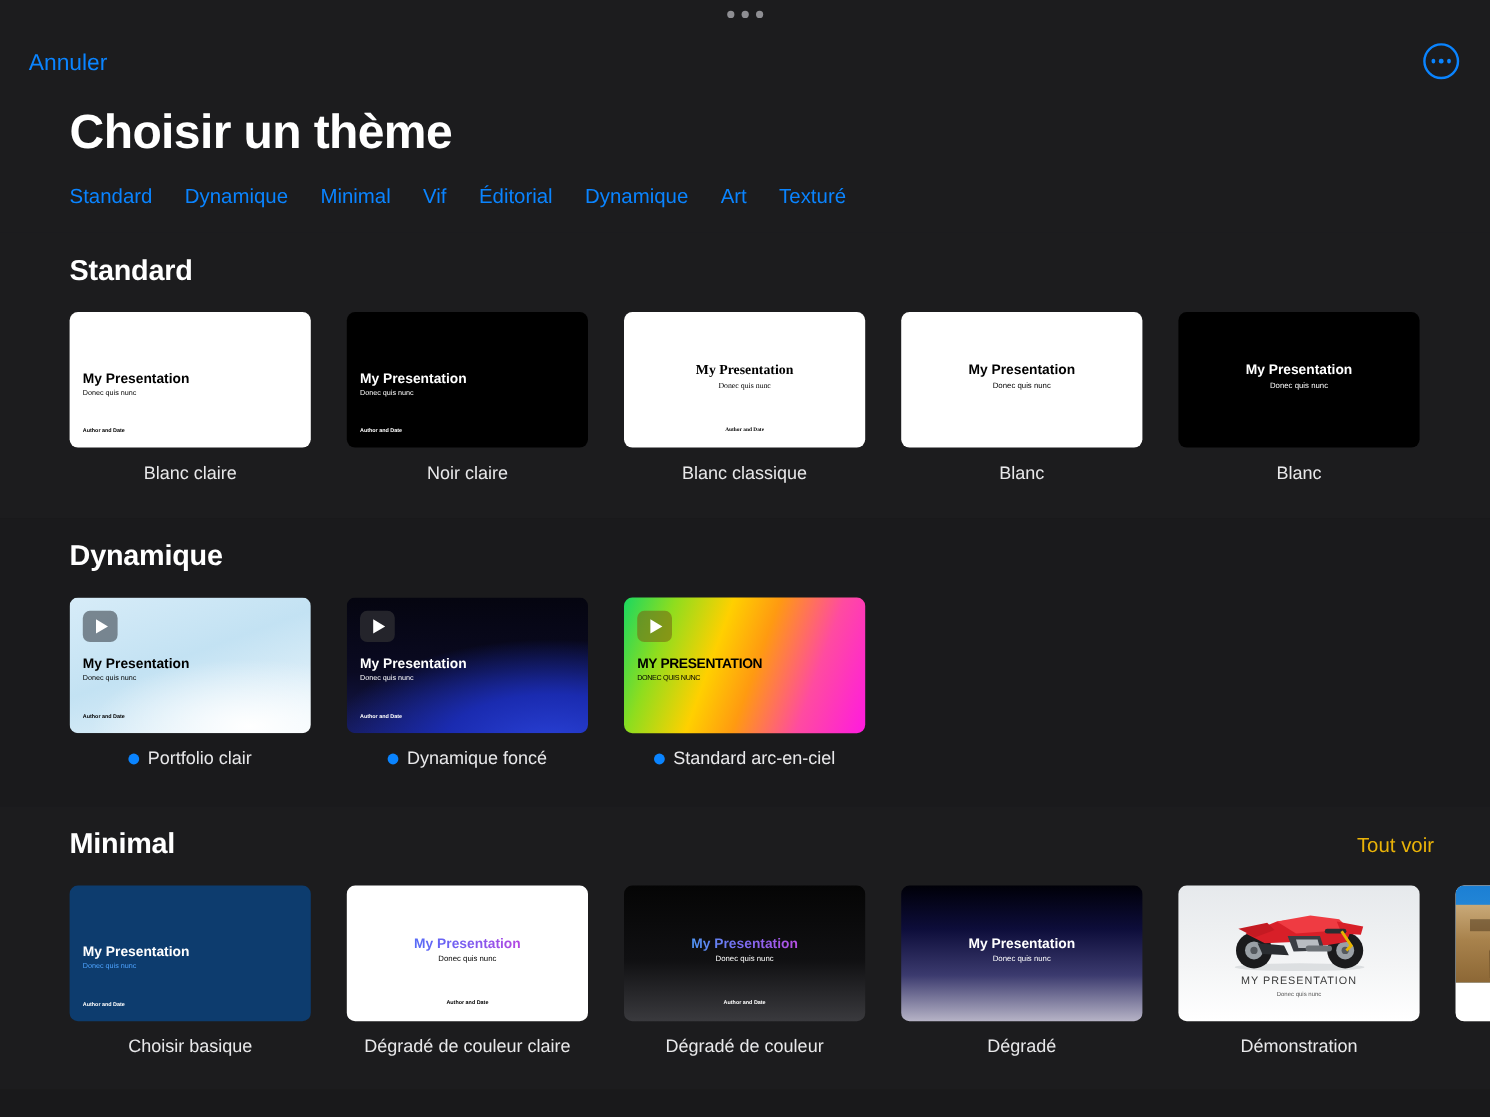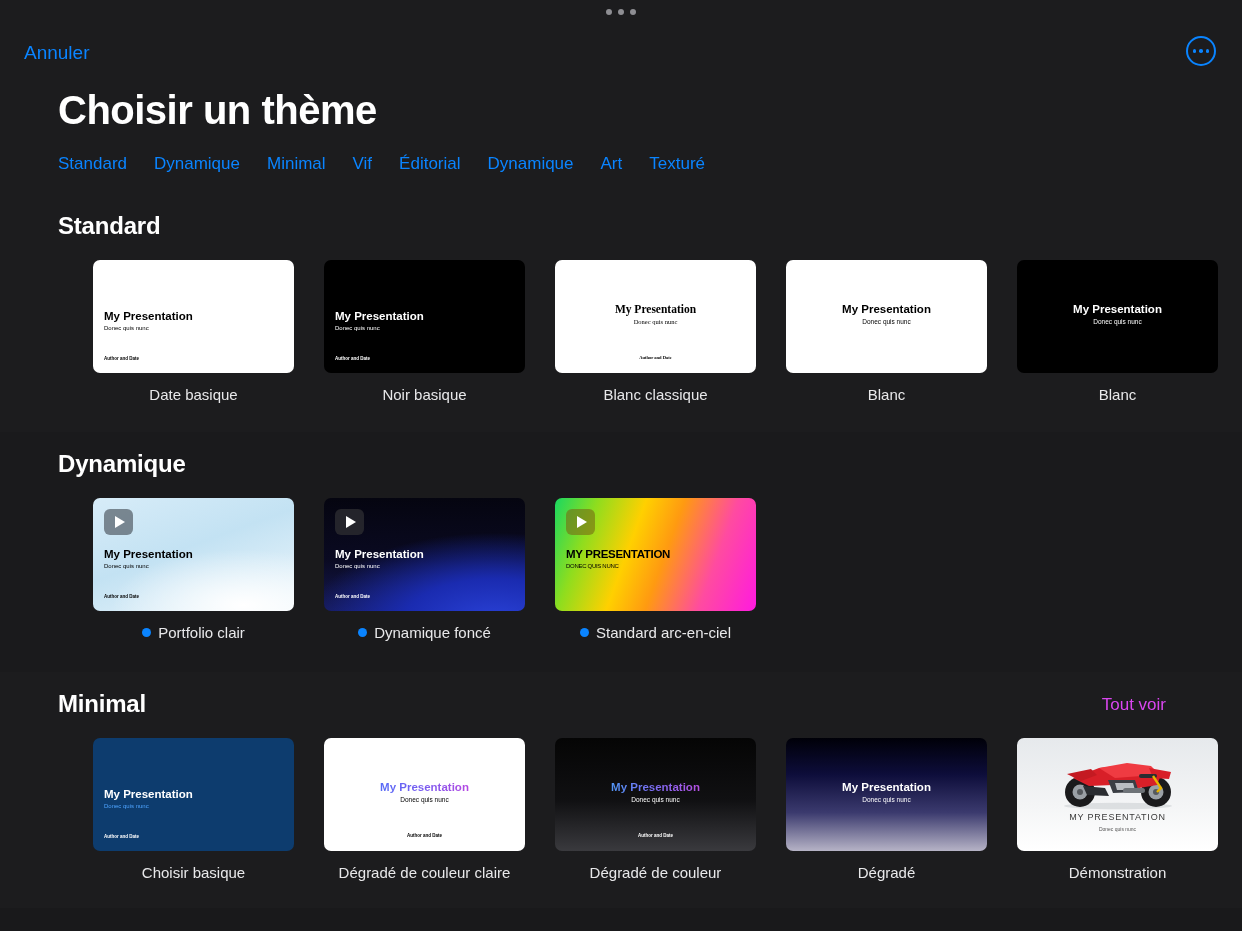--- a/index.html
+++ b/index.html
@@ -58,26 +58,26 @@
   .sec-dynamique { top: 432px;  height: 240px; background: #1a1a1c; }
   .sec-minimal   { top: 672px;  height: 236px; background: #1c1c1e; }
   .sec-footer    { top: 908px;  height: 23px;  background: #19191b; }
 
   .sec-head { position: relative; height: 66px; }
   .sec-title {
     position: absolute; left: 58px; top: 18px;
     font-size: 24px; font-weight: bold; color: #ffffff; letter-spacing: -0.2px;
   }
   .see-all {
-    position: absolute; right: 76px; top: 23px;
-    font-size: 17px; color: #d946ef; text-decoration: none; cursor: pointer;
-  }
-
-  
-  .row { position: relative; padding-left: 93px; display: flex; gap: 30px; }
+    position: absolute; right: 47px; top: 23px;
+    font-size: 17px; color: #eab308; text-decoration: none; cursor: pointer;
+  }
+
+  
+  .row { position: relative; padding-left: 58px; display: flex; gap: 30px; }
   .card { width: 201px; flex: 0 0 201px; cursor: pointer; }
   .thumb {
     width: 201px; height: 113px; border-radius: 7px; overflow: hidden;
     position: relative; background: #fff;
   }
   .card-label {
     margin-top: 13px; text-align: center; font-size: 15px; color: #e8e8ea;
     display: flex; align-items: center; justify-content: center; gap: 7px;
   }
   .dot { width: 9px; height: 9px; border-radius: 50%; background: #0a84ff; flex: 0 0 9px; }
@@ -220,32 +220,32 @@
     <div class="row">
 
       <div class="card">
         <div class="thumb bg-white">
           <div class="slide L txt-black">
             <div class="s-title">My Presentation</div>
             <div class="s-sub">Donec quis nunc</div>
             <div class="s-auth">Author and Date</div>
           </div>
         </div>
-        <div class="card-label">Date basique</div>
+        <div class="card-label">Blanc claire</div>
       </div>
 
       <div class="card">
         <div class="thumb bg-black">
           <div class="slide L txt-white">
             <div class="s-title">My Presentation</div>
             <div class="s-sub">Donec quis nunc</div>
             <div class="s-auth">Author and Date</div>
           </div>
         </div>
-        <div class="card-label">Noir basique</div>
+        <div class="card-label">Noir claire</div>
       </div>
 
       <div class="card">
         <div class="thumb bg-white">
           <div class="slide C txt-black serif">
             <div class="s-title">My Presentation</div>
             <div class="s-sub">Donec quis nunc</div>
             <div class="s-auth">Author and Date</div>
           </div>
         </div>

